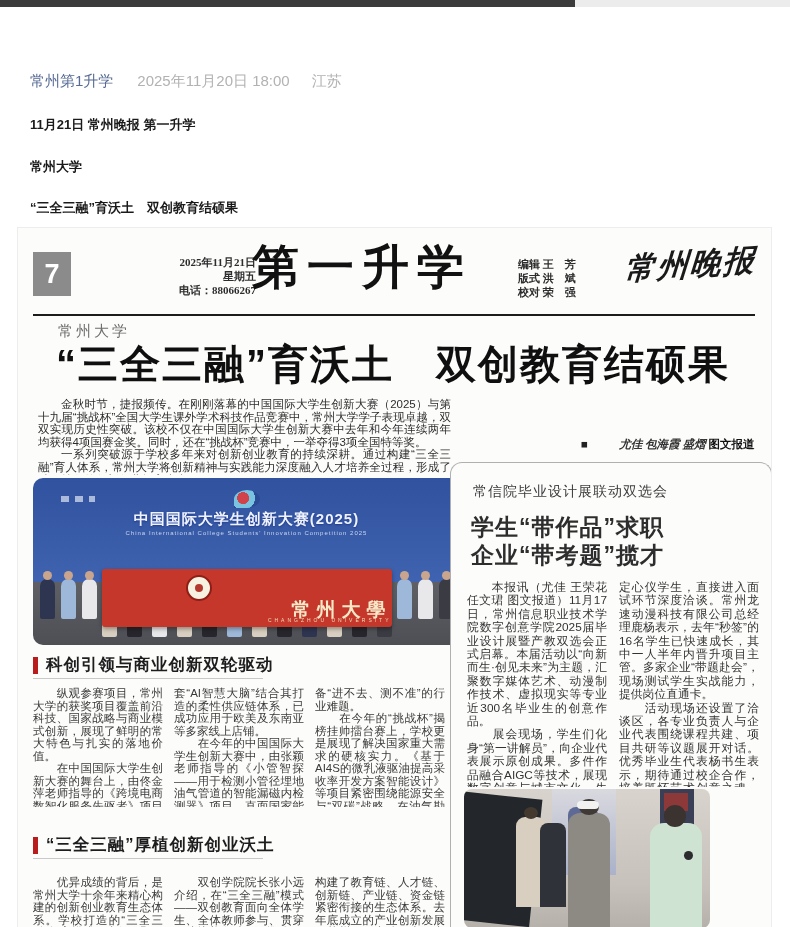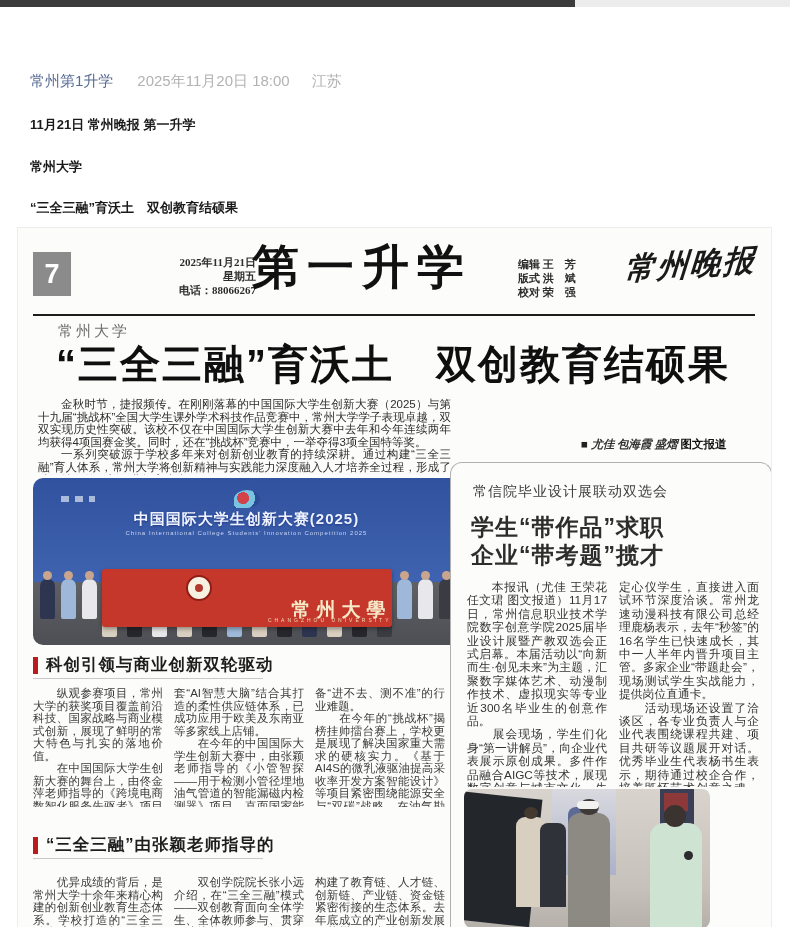--- a/index.html
+++ b/index.html
@@ -38,21 +38,21 @@
   .kicker { position:absolute; left:40px; top:94px; font-size:15px; color:#6e6e6e; letter-spacing:3px; }
   .headline { position:absolute; left:38px; top:109px; width:700px; font-size:40px; font-weight:900;
               letter-spacing:2px; white-space:nowrap; color:#0f0f0f; }
 
   .intro { position:absolute; left:20px; top:170px; width:413px; height:77px; overflow:hidden;
            font-size:11.5px; line-height:12.6px; text-align:justify; color:#333; }
   .intro p { text-indent:2em; }
 
   .credit { position:absolute; left:563px; top:209px; font-size:11.5px; white-space:nowrap; }
   .credit .b { color:#222; }
-  .credit .names { font-family:"Liberation Serif",serif; font-style:italic; font-weight:bold; color:#333; }
+  .credit .names { font-family:"Liberation Serif",serif; font-style:italic; font-weight:bold; color:#333;margin-left:28px; }
   .credit .suffix { font-weight:bold; color:#111; }
 
   
   .photo1 { position:absolute; left:15px; top:250px; width:427px; height:167px; border-radius:10px;
             overflow:hidden; background:linear-gradient(180deg,#31529e 0%,#3f63b0 62%,#5e6066 62%,#4d4f54 100%); }
   .photo1 .logo { position:absolute; left:50%; top:12px; transform:translateX(-50%); width:26px; height:18px;
                   border-radius:50% 50% 50% 0; background:radial-gradient(circle at 35% 45%,#e34040 0 30%,#7fd0e8 31% 60%,#2b4a94 61%); opacity:.9; }
   .photo1 .bt { position:absolute; left:0; top:32px; width:100%; text-align:center; color:#eef3ff;
                 font-size:15px; font-weight:bold; letter-spacing:1px; text-shadow:0 1px 2px #22398a; }
   .photo1 .bs { position:absolute; left:0; top:52px; width:100%; text-align:center; color:#c9d7f2; font-size:6px; letter-spacing:1px; }
@@ -213,21 +213,21 @@
       <div class="col">　　纵观参赛项目，常州大学的获奖项目覆盖前沿科技、国家战略与商业模式创新，展现了鲜明的常大特色与扎实的落地价值。
 　　在中国国际大学生创新大赛的舞台上，由佟金萍老师指导的《跨境电商数智化服务先驱者》项目以小组第一的成绩闯入排位赛。项目聚焦于创意手工艺品出海与中小企业跨境服务。团队核心成员、常州大学2021届毕业生刘阳阳表示，这</div>
       <div class="col">套“AI智慧大脑”结合其打造的柔性供应链体系，已成功应用于欧美及东南亚等多家线上店铺。
 　　在今年的中国国际大学生创新大赛中，由张颖老师指导的《小管智探——用于检测小管径埋地油气管道的智能漏磁内检测器》项目，直面国家能源动脉的安全监测痛点。团队成功研制出仿照“竹节蛇”形态的检测器，能够轻松穿越直径仅80至150毫米的管道，解决了传统设</div>
       <div class="col">备“进不去、测不准”的行业难题。
 　　在今年的“挑战杯”揭榜挂帅擂台赛上，学校更是展现了解决国家重大需求的硬核实力。《基于AI4S的微乳液驱油提高采收率开发方案智能设计》等项目紧密围绕能源安全与“双碳”战略，在油气勘探开发、能源与人工智能交叉融合领域创新引领，体现了师生团队将论文写在祖国大地上的科研追求。</div>
     </div>
 
     <div class="sec-head" style="top:606px">
       <span class="bar"></span>
-      <span class="t">“三全三融”由张颖老师指导的</span>
+      <span class="t">“三全三融”厚植创新创业沃土</span>
     </div>
     <div class="sec-rule" style="top:630px"></div>
     <div class="cols3" style="top:648px;height:51px">
       <div class="col">　　优异成绩的背后，是常州大学十余年来精心构建的创新创业教育生态体系。学校打造的“三全三融”教育模式，为每一颗</div>
       <div class="col">　　双创学院院长张小远介绍，在“三全三融”模式——双创教育面向全体学生、全体教师参与、贯穿人才培养全过程；推动</div>
       <div class="col">构建了教育链、人才链、创新链、产业链、资金链紧密衔接的生态体系。去年底成立的产业创新发展（苏州）研究院已实现实体</div>
     </div>
 
     <div class="rbox">
       <div class="rk">常信院毕业设计展联动双选会</div>

